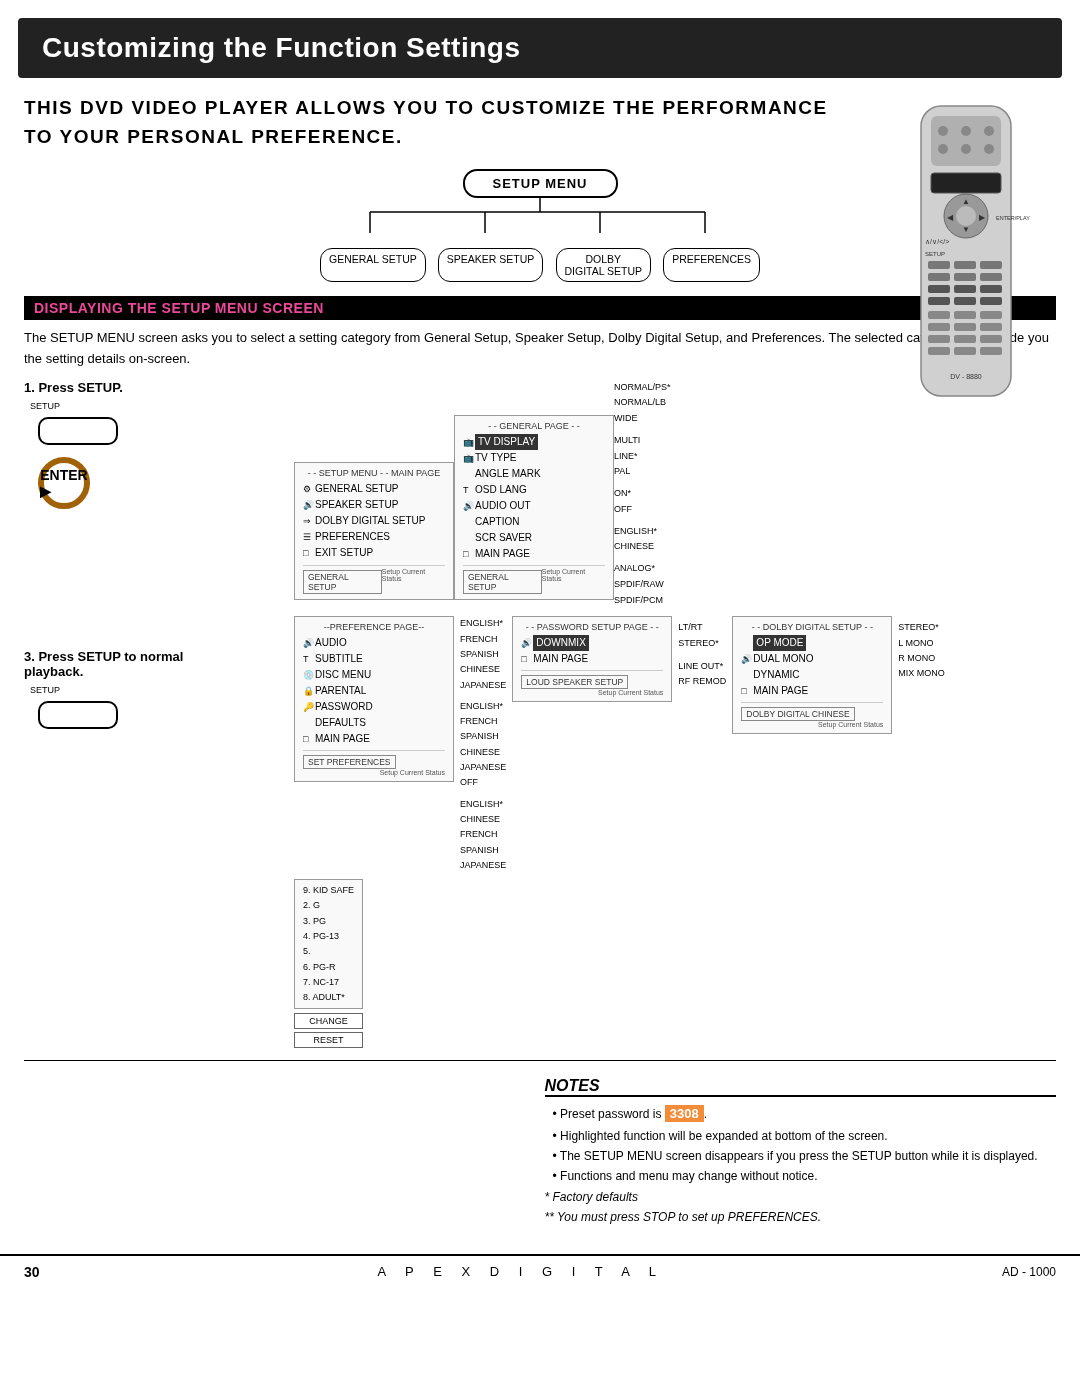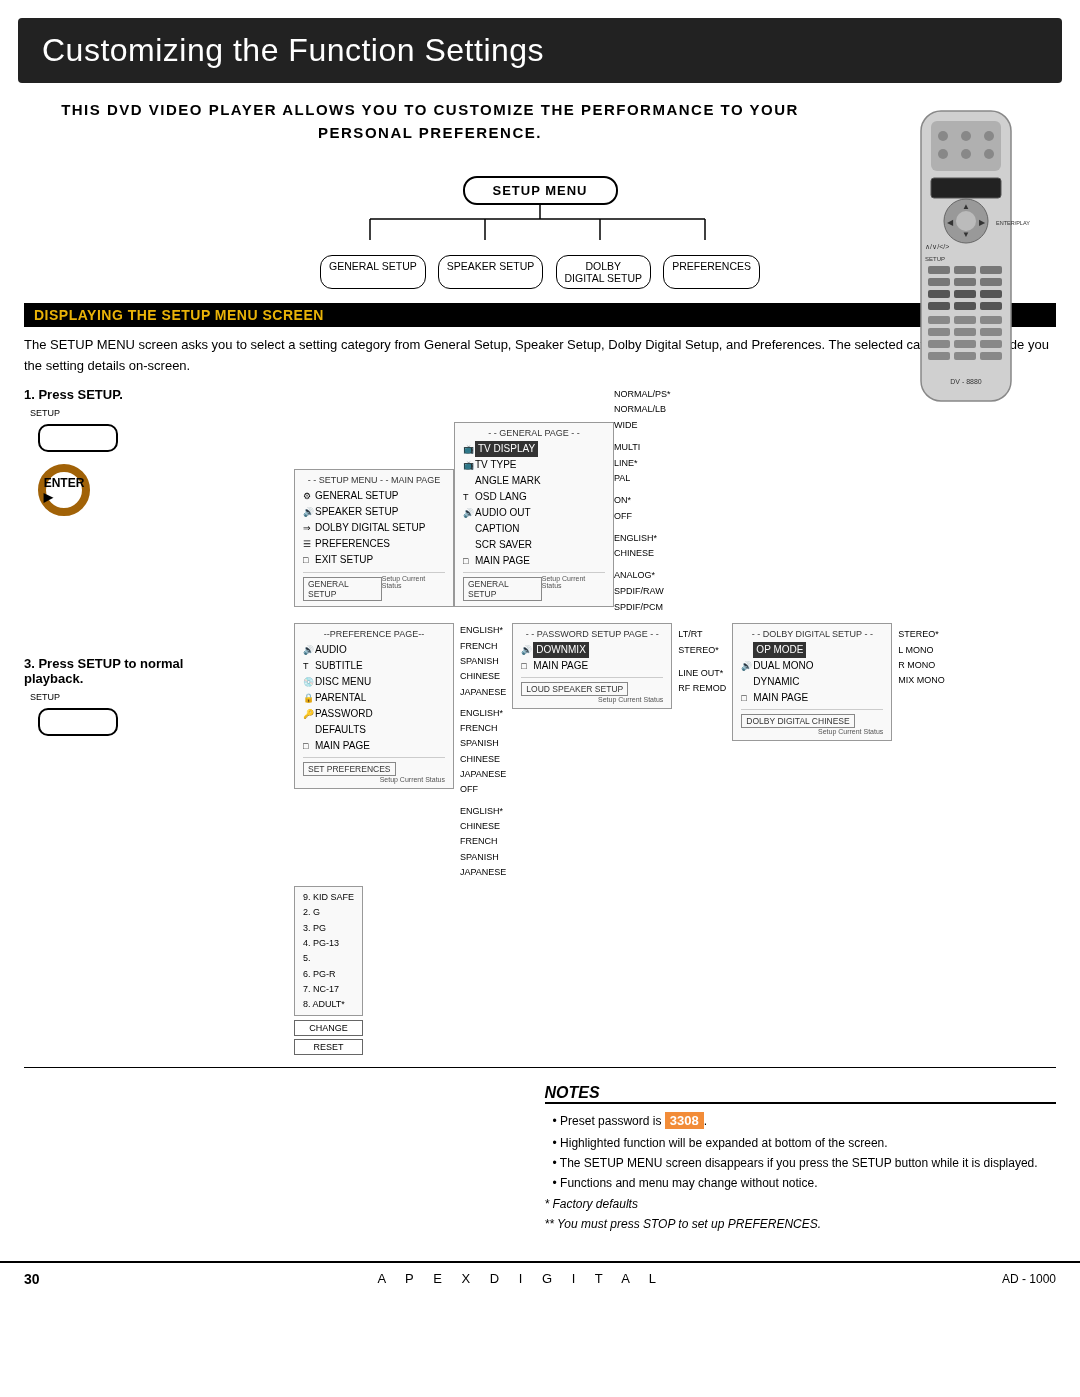--- a/index.html
+++ b/index.html
@@ -14,39 +14,38 @@
 
     
     .page-header {
       background: #222;
       color: #fff;
       padding: 14px 24px;
       margin: 18px 18px 0 18px;
       border-radius: 4px;
     }
     .page-header h1 {
-      font-size: 32px;
-      font-weight: normal;
+      font-size: 28px;
+      font-weight: bold;
       letter-spacing: 0.5px;
     }
 
     .main-content {
       padding: 16px 24px;
       position: relative;
     }
 
     
     .intro-text {
-      font-size: 15px;
+      font-size: 19px;
       font-weight: bold;
       letter-spacing: 1.5px;
       line-height: 1.5;
-      margin-bottom: 32px;
+      margin-bottom: 18px;
       margin-right: 220px;
-      text-align: center;
     }
 
     
     .remote-image {
       position: absolute;
       top: 18px;
       right: 24px;
       width: 180px;
       height: 340px;
       display: flex;
@@ -68,21 +67,21 @@
       border-radius: 12px;
       padding: 4px 8px;
       font-size: 10.5px;
       text-align: center;
       background: #fff;
     }
 
     
     .section-header {
       background: #000;
-      color: #eab308;
+      color: #ec4899;
       font-weight: bold;
       font-size: 14px;
       padding: 4px 10px;
       margin: 12px 0 8px 0;
       letter-spacing: 0.5px;
     }
 
     .section-desc {
       font-size: 13px;
       line-height: 1.6;
@@ -374,21 +373,21 @@
 
     <div class="left-steps">
 
       
       <div class="step-label">1. Press SETUP.</div>
       <div style="font-size:9px;margin-left:6px;margin-bottom:2px;">SETUP</div>
       <div class="setup-btn-large">&nbsp;</div>
 
       
       <div style="margin: 8px 0 4px 14px;">
-        <div style="width:52px;height:52px;border:8px solid #a16207;border-radius:50%;display:flex;align-items:center;justify-content:center;font-size:12px;font-weight:bold;">ENTER ▶</div>
+        <div style="width:52px;height:52px;border:6px solid #a16207;border-radius:50%;display:flex;align-items:center;justify-content:center;font-size:14px;font-weight:bold;">ENTER ▶</div>
       </div>
 
       
       <div class="step-label" style="margin-top:140px;">3. Press SETUP to normal<br>playback.</div>
       <div style="font-size:9px;margin-left:6px;margin-bottom:2px;">SETUP</div>
       <div class="setup-btn-large">&nbsp;</div>
 
     </div>
 
     <div class="screens-area">

